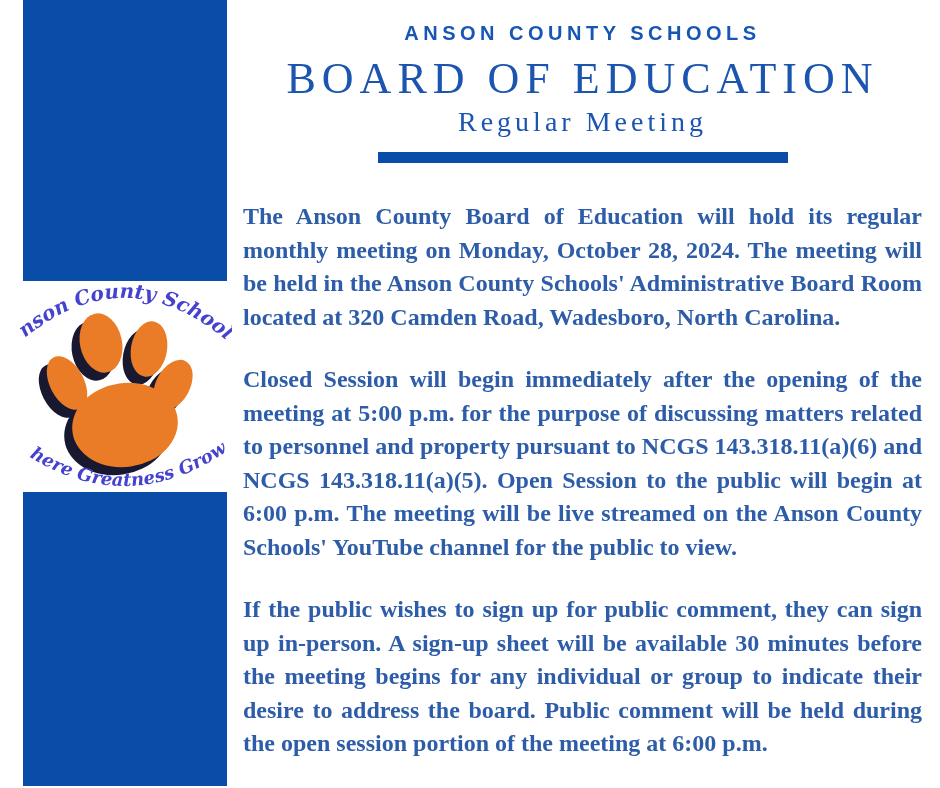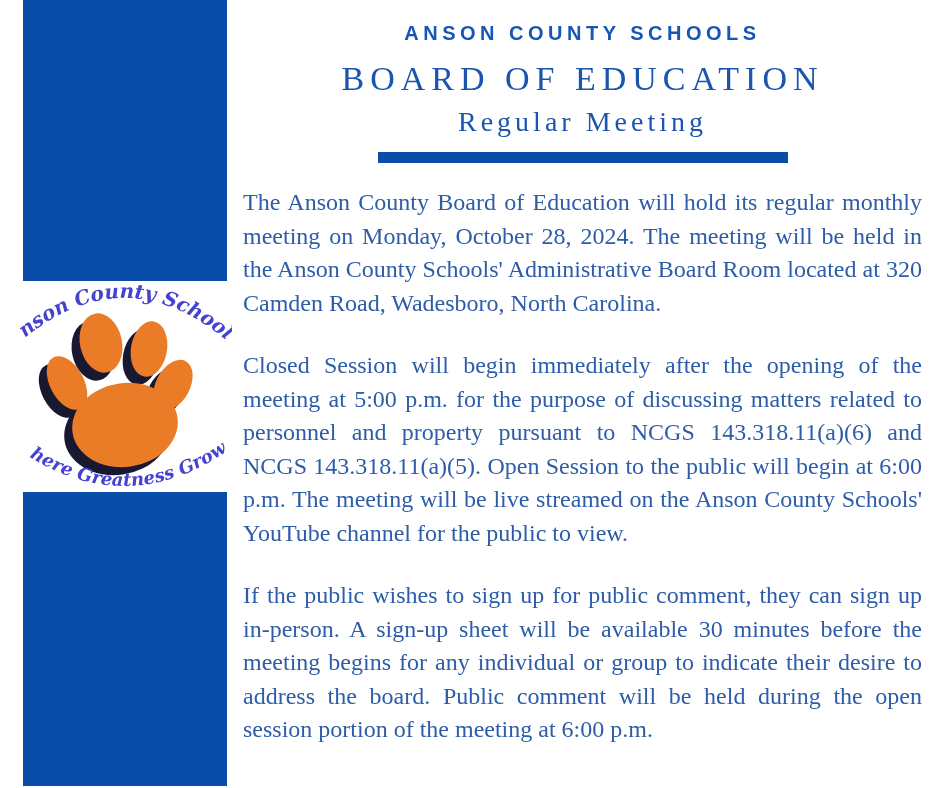--- a/index.html
+++ b/index.html
@@ -49,21 +49,21 @@
   .kicker {
     font-family: "Liberation Sans", sans-serif;
     font-weight: bold;
     font-size: 20px;
     letter-spacing: 4.5px;
     color: #1656b4;
     white-space: nowrap;
   }
   .title {
     font-family: "Liberation Serif", serif;
-    font-size: 34px;
+    font-size: 44px;
     font-weight: normal;
     letter-spacing: 6px;
     margin-top: 12px;
     line-height: 44px;
     white-space: nowrap;
   }
   .subtitle {
     font-family: "Liberation Serif", serif;
     font-size: 28px;
     letter-spacing: 4px;
@@ -75,22 +75,23 @@
   .divider {
     width: 410px;
     height: 11px;
     background: #0a4da8;
     margin: 14px auto 0 auto;
   }
 
   .content {
     position: absolute;
     left: 243px;
-    top: 186px;
+    top: 200px;
     width: 679px;
+    font-weight: bold;
   }
   .content p {
     margin: 0 0 29px 0;
     font-size: 24px;
     line-height: 33.5px;
     text-align: justify;
     color: #2d5ca8;
   }
 </style>
 </head>

